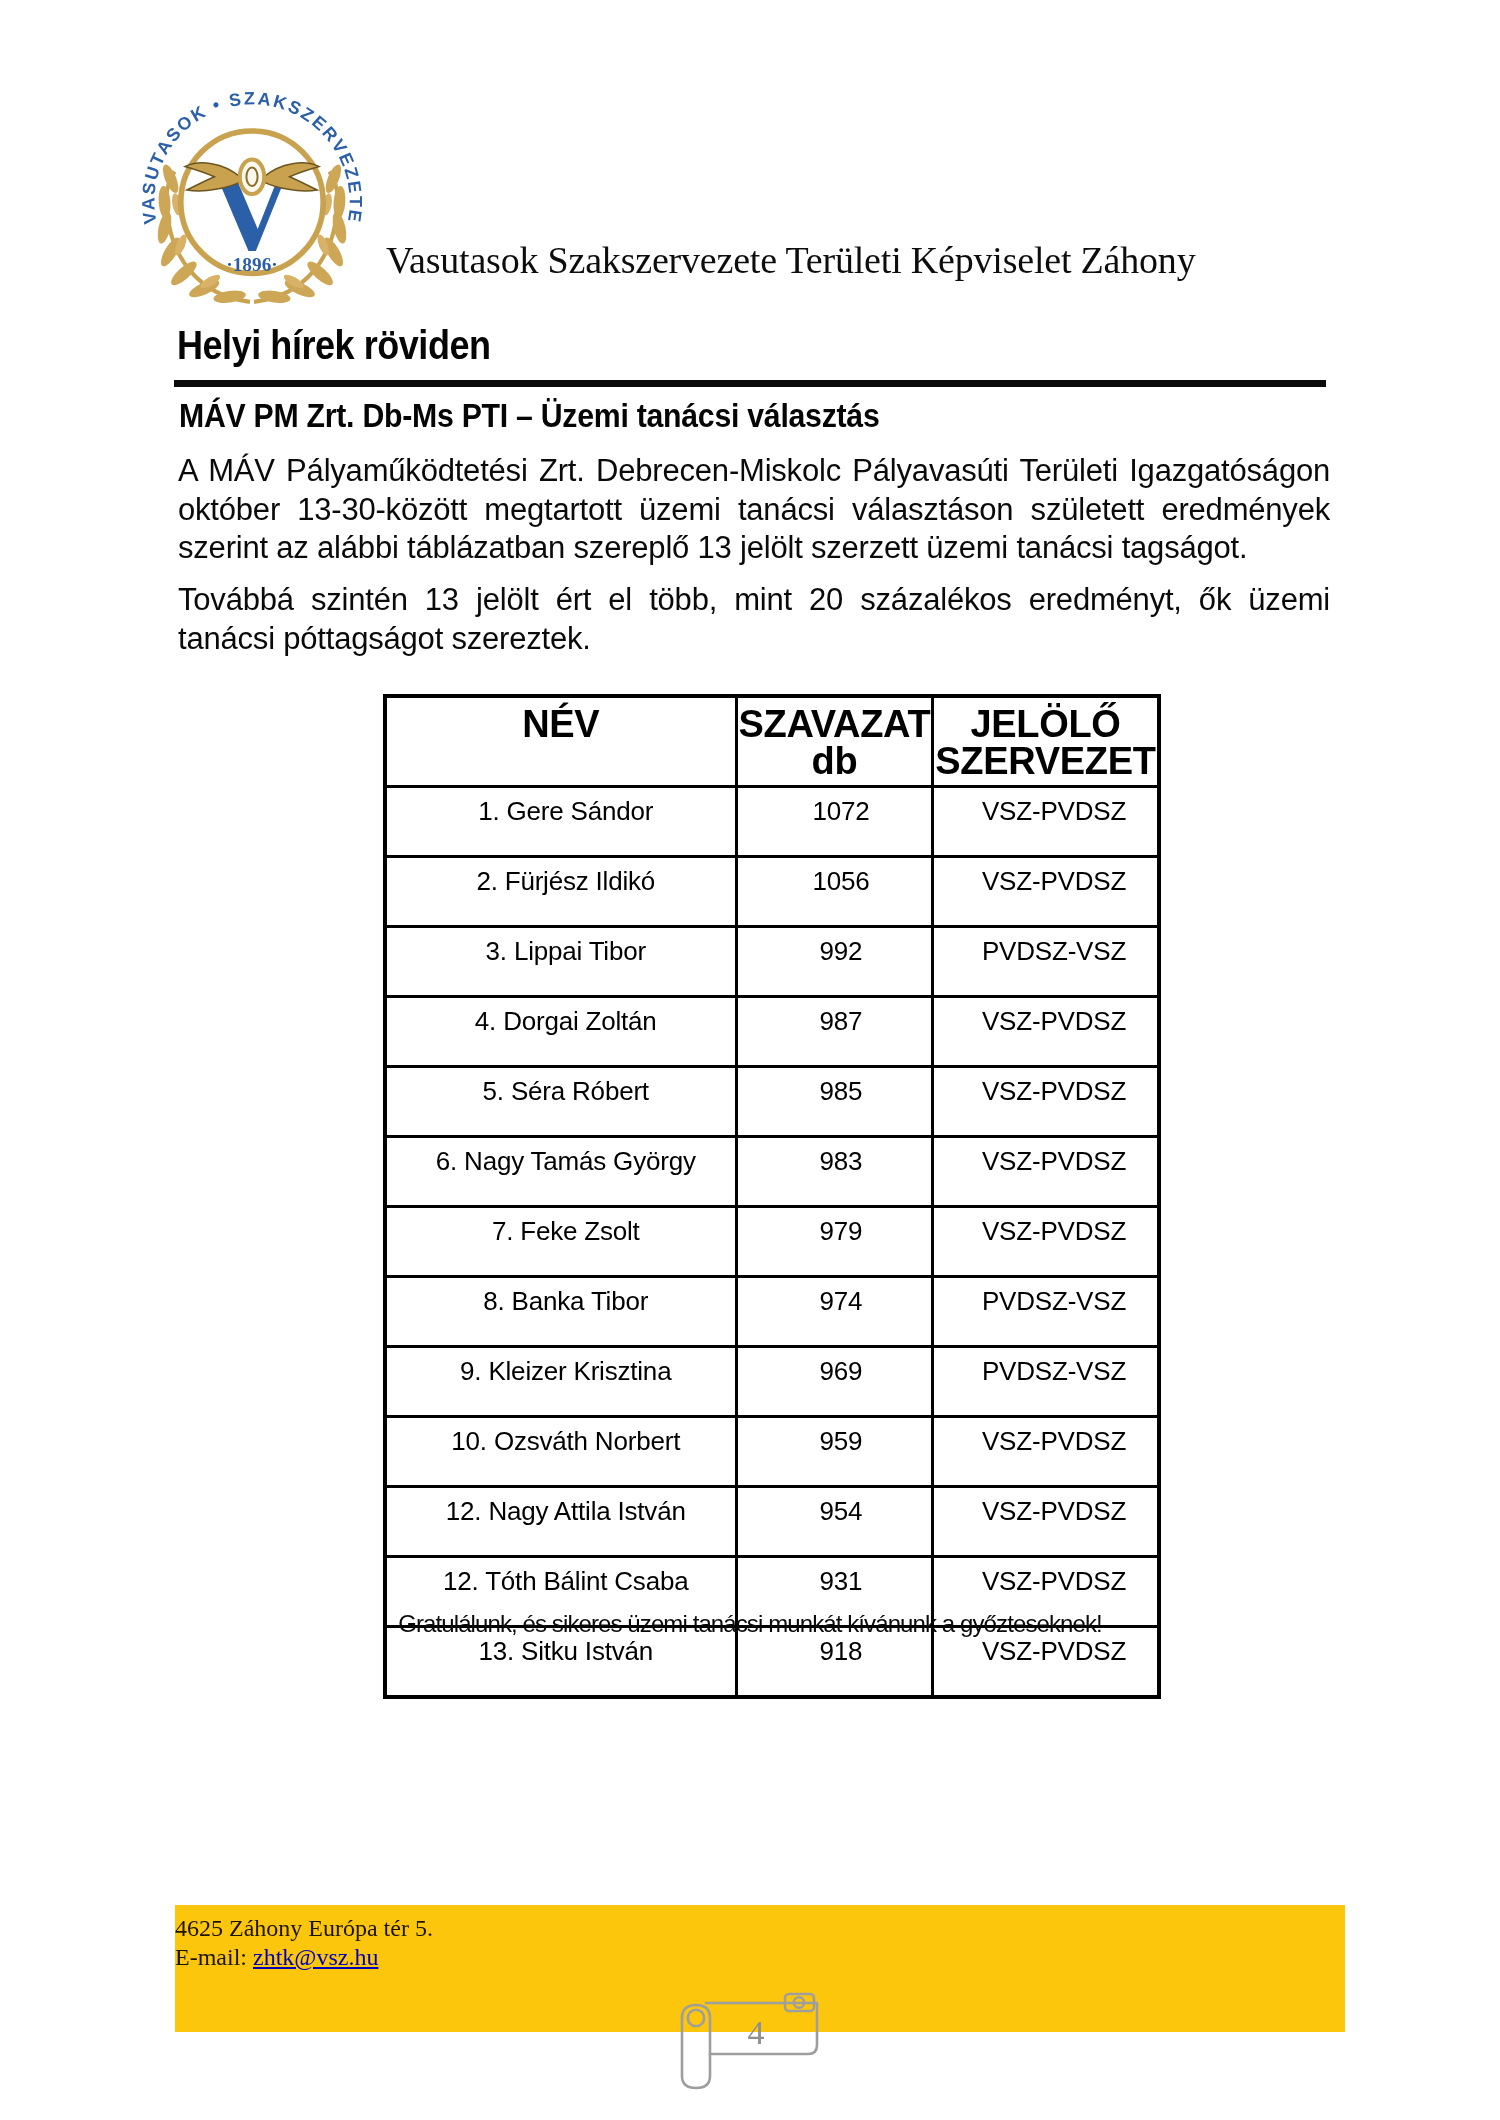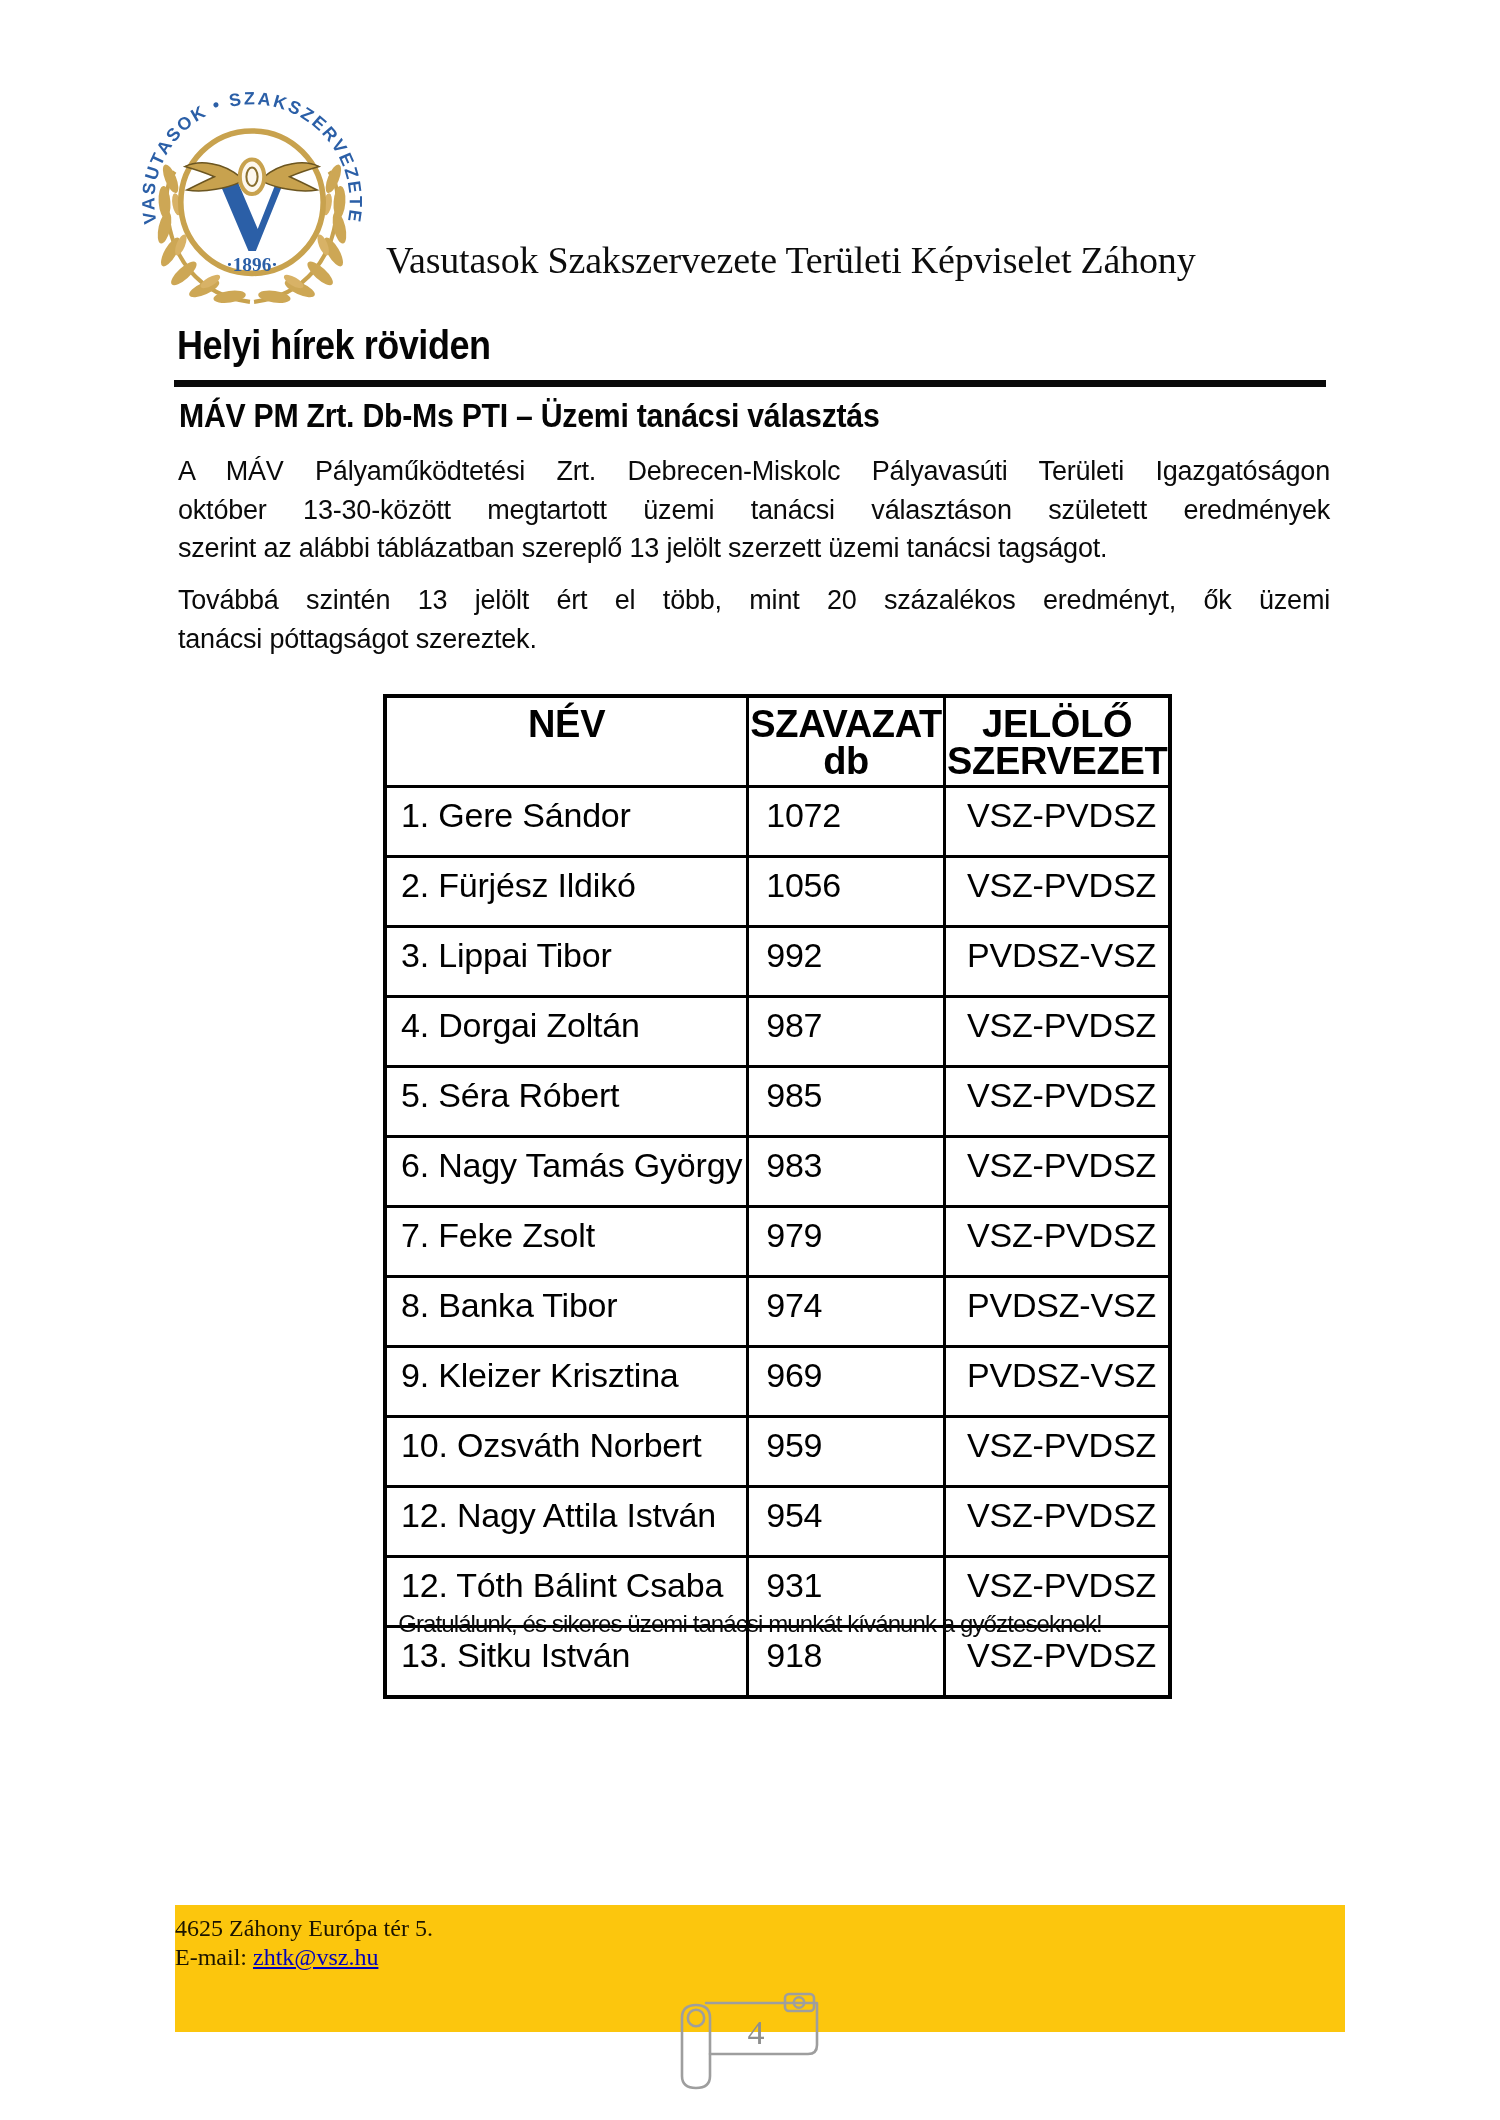--- a/index.html
+++ b/index.html
@@ -20,37 +20,37 @@
     white-space:nowrap;transform:scaleX(.90);transform-origin:left center;
     letter-spacing:-0.5px;color:#050505;
   }
   .title-rule{position:absolute;left:174px;top:380px;width:1152px;height:7px;background:#0a0a0a;}
   .section-subtitle{
     position:absolute;left:179px;top:396px;font-size:34px;font-weight:bold;
     white-space:nowrap;transform:scaleX(.89);transform-origin:left center;
     letter-spacing:-0.3px;color:#050505;
   }
   
-  .para{position:absolute;left:178px;width:1152px;font-size:27px;line-height:38.5px;
+  .para{position:absolute;left:178px;width:1152px;font-size:31px;line-height:38.5px;
         letter-spacing:-0.2px;color:#0a0a0a;}
   .para-1{top:452px;} .para-2{top:581px;}
   .jline{text-align:justify;text-align-last:justify;white-space:nowrap;}
   .jline.last{text-align:right;text-align-last:left;}
   
   .results{
     position:absolute;left:383px;top:694px;border-collapse:collapse;
     border:4px solid #000;table-layout:fixed;
   }
   .results th,.results td{border:3px solid #000;vertical-align:top;overflow:hidden;}
   .results th{
     height:78px;padding-top:8px;font-size:38px;font-weight:bold;
     text-align:center;line-height:37px;letter-spacing:-0.3px;
   }
-  .results td{height:59px;padding:8px 4px 0 14px;font-size:34px;letter-spacing:-0.2px;
-    text-align:left;white-space:nowrap;}
+  .results td{height:59px;padding:8px 4px 0 14px;font-size:26px;letter-spacing:-0.2px;
+    text-align:center;white-space:nowrap;}
   td.cell-votes{padding-left:17px;}
   td.cell-org{padding-left:21px;}
   .col-name{width:351px;} .col-votes{width:187px;} .col-org{width:209px;}
   
   .congrats{
     position:absolute;left:140px;top:1610px;width:1220px;text-align:center;
     font-size:24px;letter-spacing:-0.9px;color:#0a0a0a;white-space:nowrap;
   }
   
   .footer-band{

